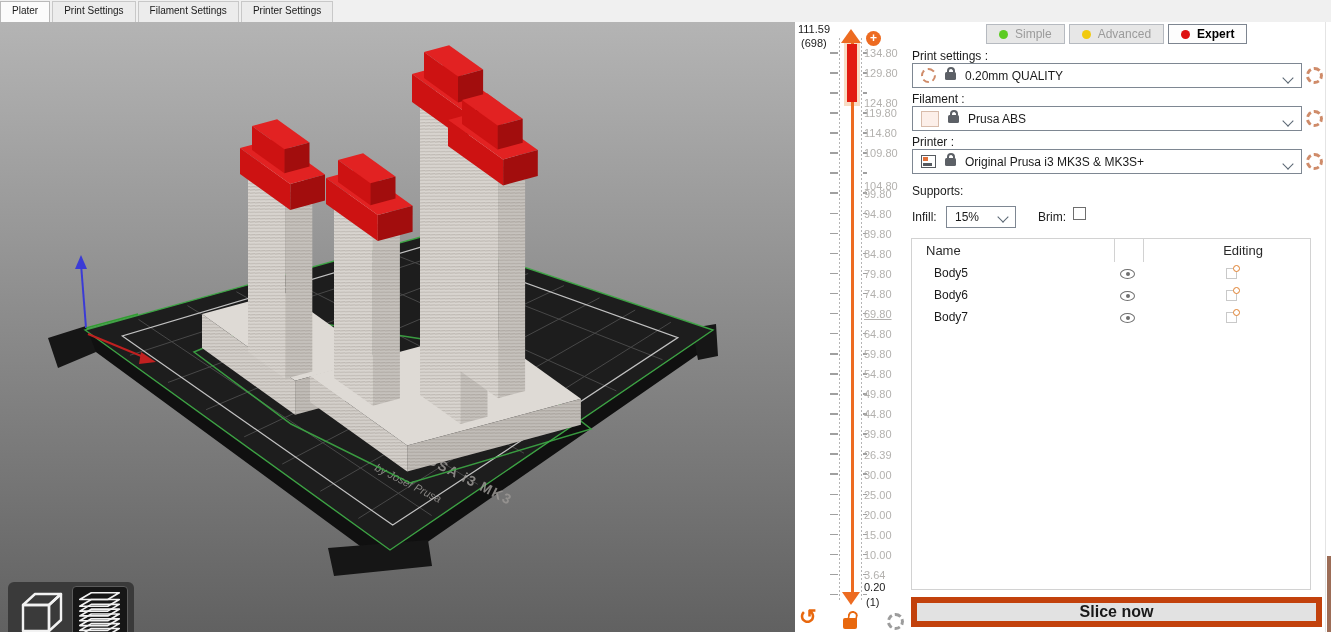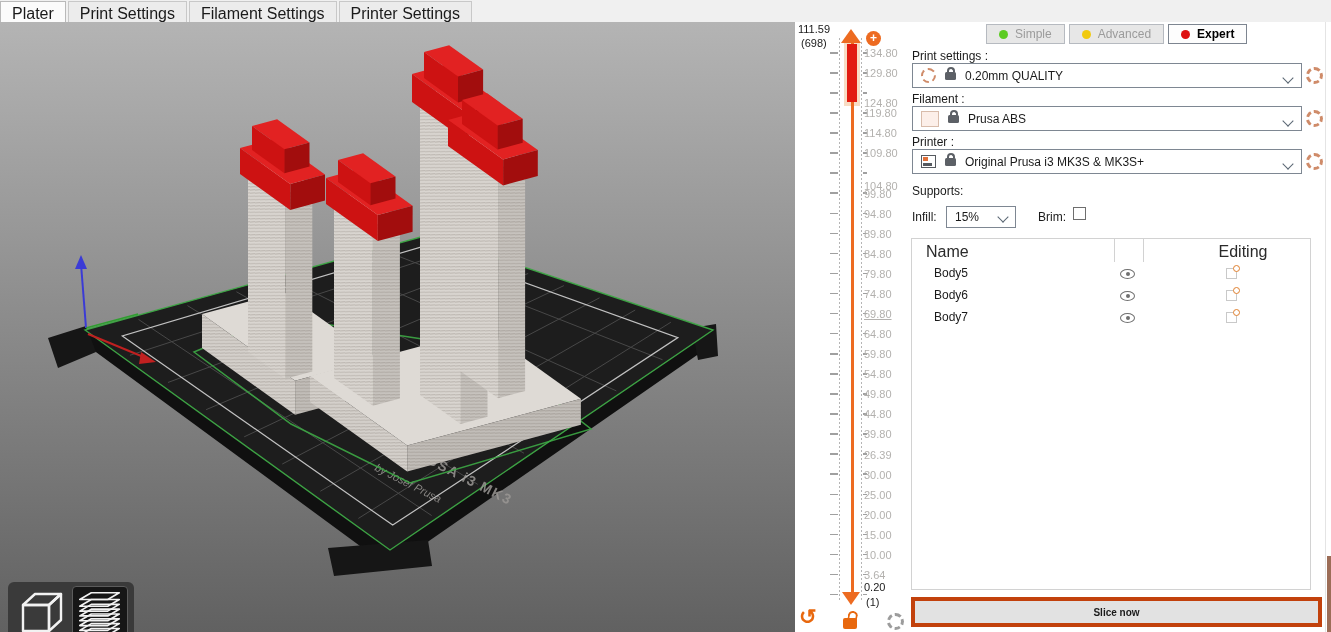--- a/index.html
+++ b/index.html
@@ -3,21 +3,21 @@
 <meta charset="utf-8">
 <style>
   :root{ --accent:#ED6B21; --red:#e21b10; }
   html,body{margin:0;padding:0;background:#fff;}
   #app{position:relative;width:1331px;height:632px;overflow:hidden;
        font-family:"Liberation Sans",sans-serif;background:#fff;-webkit-font-smoothing:antialiased;}
 
   
   #tabbar{position:absolute;left:0;top:0;width:1331px;height:22px;background:#f0f0f0;
           border-bottom:1px solid #d9d9d9;display:flex;align-items:flex-end;}
-  .tab{height:21px;box-sizing:border-box;padding:3px 11px 0;font-size:16px;color:#1a1a1a;
+  .tab{height:21px;box-sizing:border-box;padding:3px 11px 0;font-size:10px;color:#1a1a1a;
        background:#ececec;border:1px solid #c8c8c8;border-bottom:none;margin-right:2px;cursor:default;}
   .tab.active{background:#fbfbfb;border-color:#b9b9b9;font-weight:normal;}
 
   
   #viewport{position:absolute;left:0;top:22px;width:795px;height:610px;}
   #viewcube{position:absolute;left:8px;top:560px;width:126px;height:64px;background:#3a3a3a;
             border-radius:6px;}
   .vbtn{position:absolute;top:4px;width:56px;height:56px;border-radius:4px;}
   .vbtn.active{background:#161616;border:1px solid #5c5c5c;box-sizing:border-box;}
 
@@ -72,35 +72,35 @@
   .combo-gear{position:absolute;left:396px;}
   .dd{position:absolute;box-sizing:border-box;background:#dcdcdc;border:1px solid #919191;
       display:flex;align-items:center;padding:0 8px;}
   .dd .chev{margin-left:auto;}
   .dd.white{background:#fff;border-color:#7e8792;}
   .cb{position:absolute;width:13px;height:13px;box-sizing:border-box;background:#fff;border:1px solid #6e6e6e;}
 
   
   #objlist{position:absolute;left:1px;top:216px;width:400px;height:352px;box-sizing:border-box;
            border:1px solid #d2d2d2;background:#fff;}
-  #objlist .hdr{position:absolute;top:4px;font-size:16px;color:#2a2a2a;}
+  #objlist .hdr{position:absolute;top:4px;font-size:13px;color:#2a2a2a;}
   .vsep{position:absolute;top:0;width:1px;height:23px;background:#d2d2d2;}
   .lrow{position:absolute;left:0;width:398px;height:22px;}
   .lrow .oname{position:absolute;left:22px;top:3px;font-size:12px;color:#1a1a1a;}
   .eye{position:absolute;left:208px;top:6px;width:15px;height:10px;box-sizing:border-box;
        border:1.6px solid #707070;border-radius:50%;}
   .eye::after{content:"";position:absolute;left:50%;top:50%;transform:translate(-50%,-50%);
        width:4px;height:4px;background:#707070;border-radius:50%;}
   .edit-ic{position:absolute;left:314px;top:5px;width:11px;height:11px;box-sizing:border-box;
        border:1.4px solid #c9c9c9;background:#fff;}
   .edit-ic::after{content:"";position:absolute;right:-4px;top:-4px;width:5px;height:5px;
        border:1.6px solid #e0802e;border-radius:50%;background:#fff;}
 
   #slicebtn{position:absolute;left:1px;top:575px;width:411px;height:30px;box-sizing:border-box;
-       background:#e2e2e2;border:4px solid #c2410c;font-size:10px;font-weight:bold;color:#1a1a1a;
+       background:#e2e2e2;border:6px solid #c2410c;font-size:16px;font-weight:bold;color:#1a1a1a;
        display:flex;align-items:center;justify-content:center;}
   #edgeline{position:absolute;left:1325px;top:22px;width:1px;height:610px;background:#e4e4e4;}
   #edgestrip{position:absolute;left:1327px;top:556px;width:4px;height:76px;background:#9c6d57;}
 </style>
 </head>
 <body>
 
 <div id="app">
 
   <div id="tabbar">

